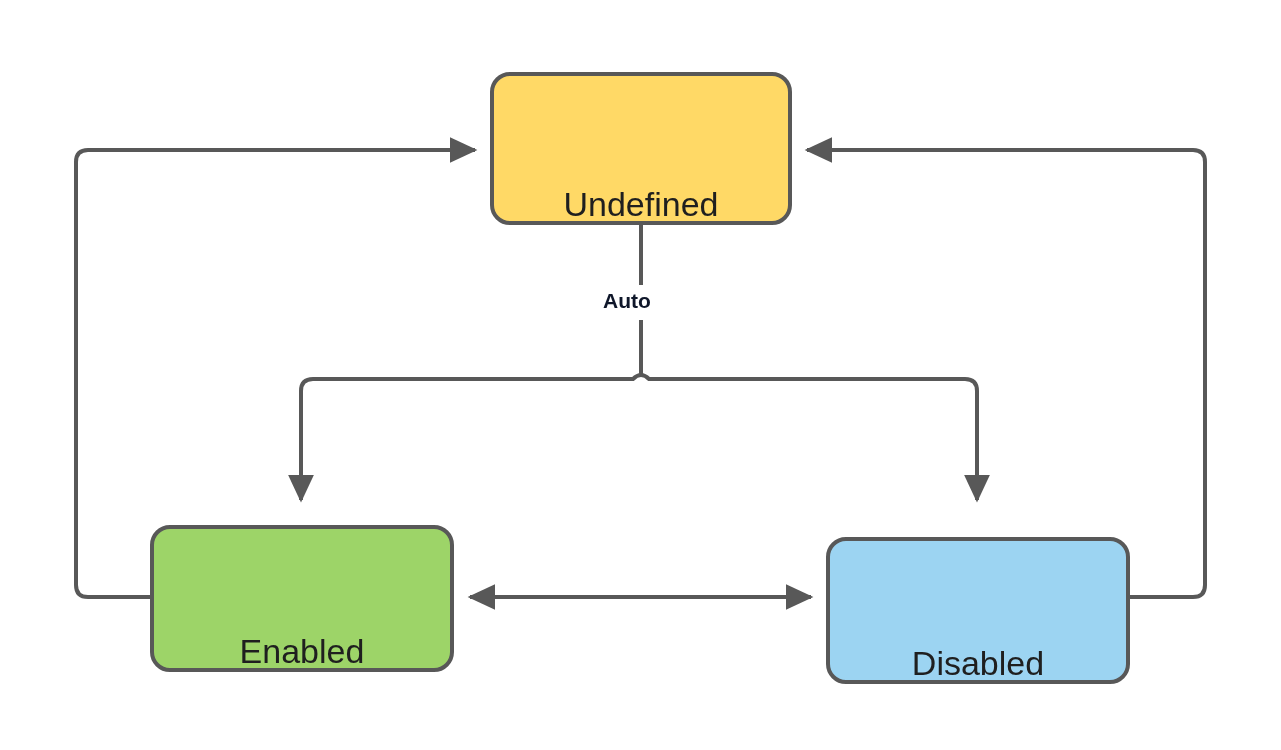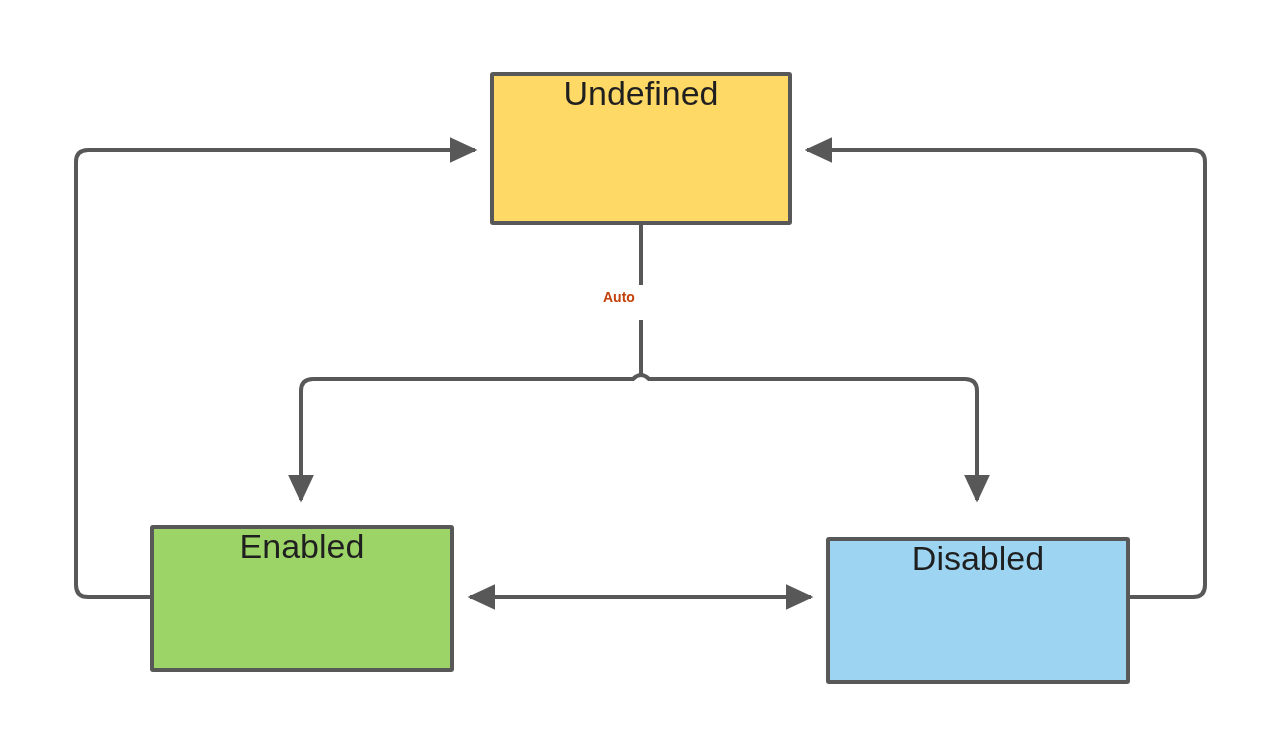--- a/index.html
+++ b/index.html
@@ -21,23 +21,23 @@
     position: absolute;
     left: 0;
     top: 0;
     width: 1281px;
     height: 750px;
   }
   .state-node {
     position: absolute;
     box-sizing: border-box;
     border: 4px solid #585858;
-    border-radius: 3px;
+    border-radius: 20px;
     display: flex;
-    align-items: flex-start;
+    align-items: flex-end;
     justify-content: center;
   }
   .state-label {
     font-family: "Liberation Sans", sans-serif;
     font-size: 34px;
     font-weight: 400;
     color: #1f1f1f;
     letter-spacing: 0px;
     line-height: 1;
     user-select: none;
@@ -57,23 +57,23 @@
   #node-disabled {
     left: 826px;
     top: 525px;
     width: 304px;
     height: 147px;
     margin-top: 12px;
   }
   .edge-label {
     position: absolute;
     font-family: "Liberation Sans", sans-serif;
-    font-size: 14px;
+    font-size: 21px;
     font-weight: bold;
-    color: #c2410c;
+    color: #0f172a;
     background: #ffffff;
     padding: 3px 8px;
     white-space: nowrap;
     user-select: none;
   }
   #label-auto {
     left: 595px;
     top: 286px;
   }
 </style>

